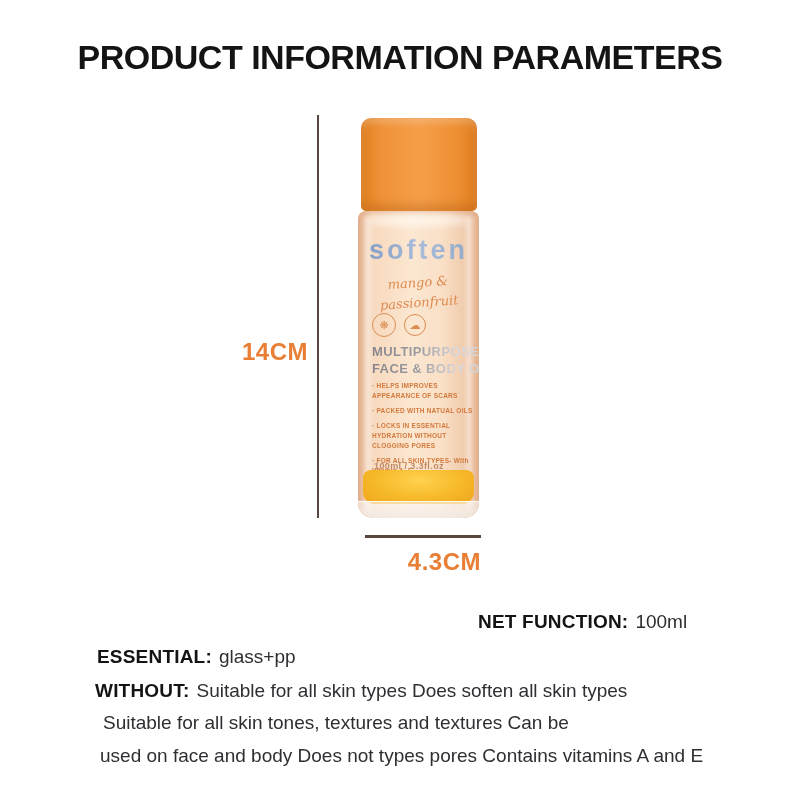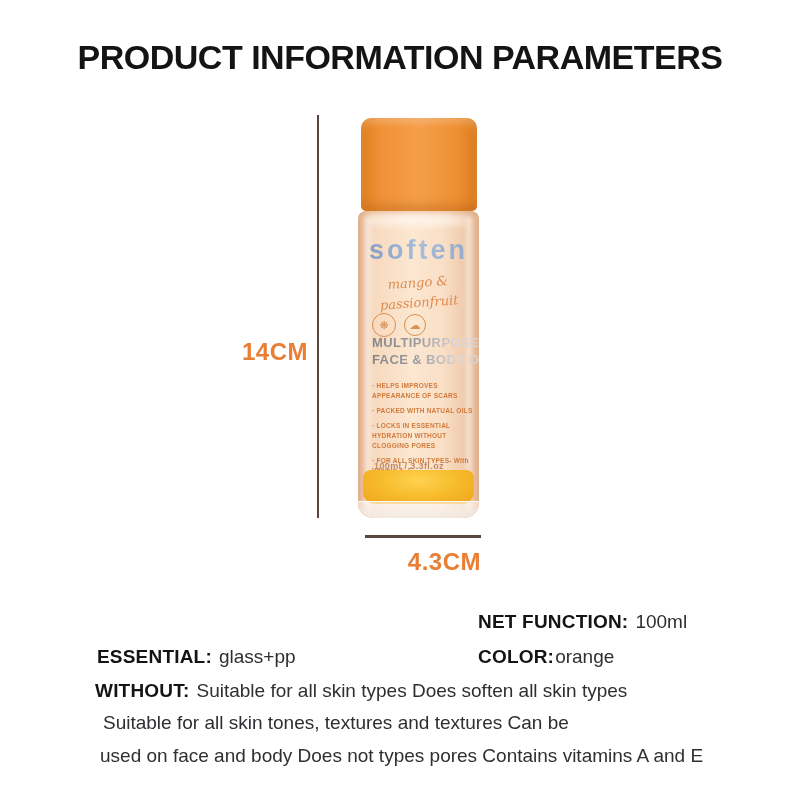--- a/index.html
+++ b/index.html
@@ -51,21 +51,21 @@
     font-size:13px; line-height:1.55; color:#de8a4e; transform:rotate(-4deg);
   }
   .badges { position:absolute; top:102px; left:14px; display:flex; gap:8px; }
   .badge {
     width:24px; height:24px; border-radius:50%;
     border:1px solid #d98e52; color:#d98e52; font-size:11px;
     display:flex; align-items:center; justify-content:center;
   }
   .badge.small { width:22px; height:22px; margin-top:1px; }
   .prod-title {
-    position:absolute; top:123px; left:14px;
+    position:absolute; top:132px; left:14px;
     font-size:13px; font-weight:bold; letter-spacing:0.4px; line-height:1.32;
     color:#97969b; white-space:nowrap;
   }
   @supports (-webkit-background-clip: text) {
     .prod-title div {
       background:linear-gradient(90deg,#85858b 0%,#9a9aa0 38%,#d9d9de 72%,#cfcfd2 100%);
       -webkit-background-clip:text; background-clip:text; -webkit-text-fill-color:transparent;
     }
     .brand {
       background:linear-gradient(90deg,#7d98c2 0%,#a9bdda 50%,#8fa6c8 100%);
@@ -153,23 +153,20 @@
     <div class="oil"></div>
     <div class="glass-base"></div>
   </div>
 
   <div class="spec-item" style="left:478px; top:610px;">
     <b>NET FUNCTION:</b><span>100ml</span>
   </div>
   <div class="spec-item" style="left:97px; top:645px;">
     <b>ESSENTIAL:</b><span>glass+pp</span>
   </div>
-  <div class="spec-item tight" style="left:478px; top:645px;">
-    <b>COLOR:</b><span>orange</span>
-  </div>
   <div class="spec-item" style="left:95px; top:679px;">
     <b>WITHOUT:</b><span>Suitable for all skin types Does soften all skin types</span>
   </div>
   <div class="spec-item" style="left:103px; top:711px;">
     <span>Suitable for all skin tones, textures and textures Can be</span>
   </div>
   <div class="spec-item" style="left:100px; top:744px;">
     <span>used on face and body Does not types pores Contains vitamins A and E</span>
   </div>
 

